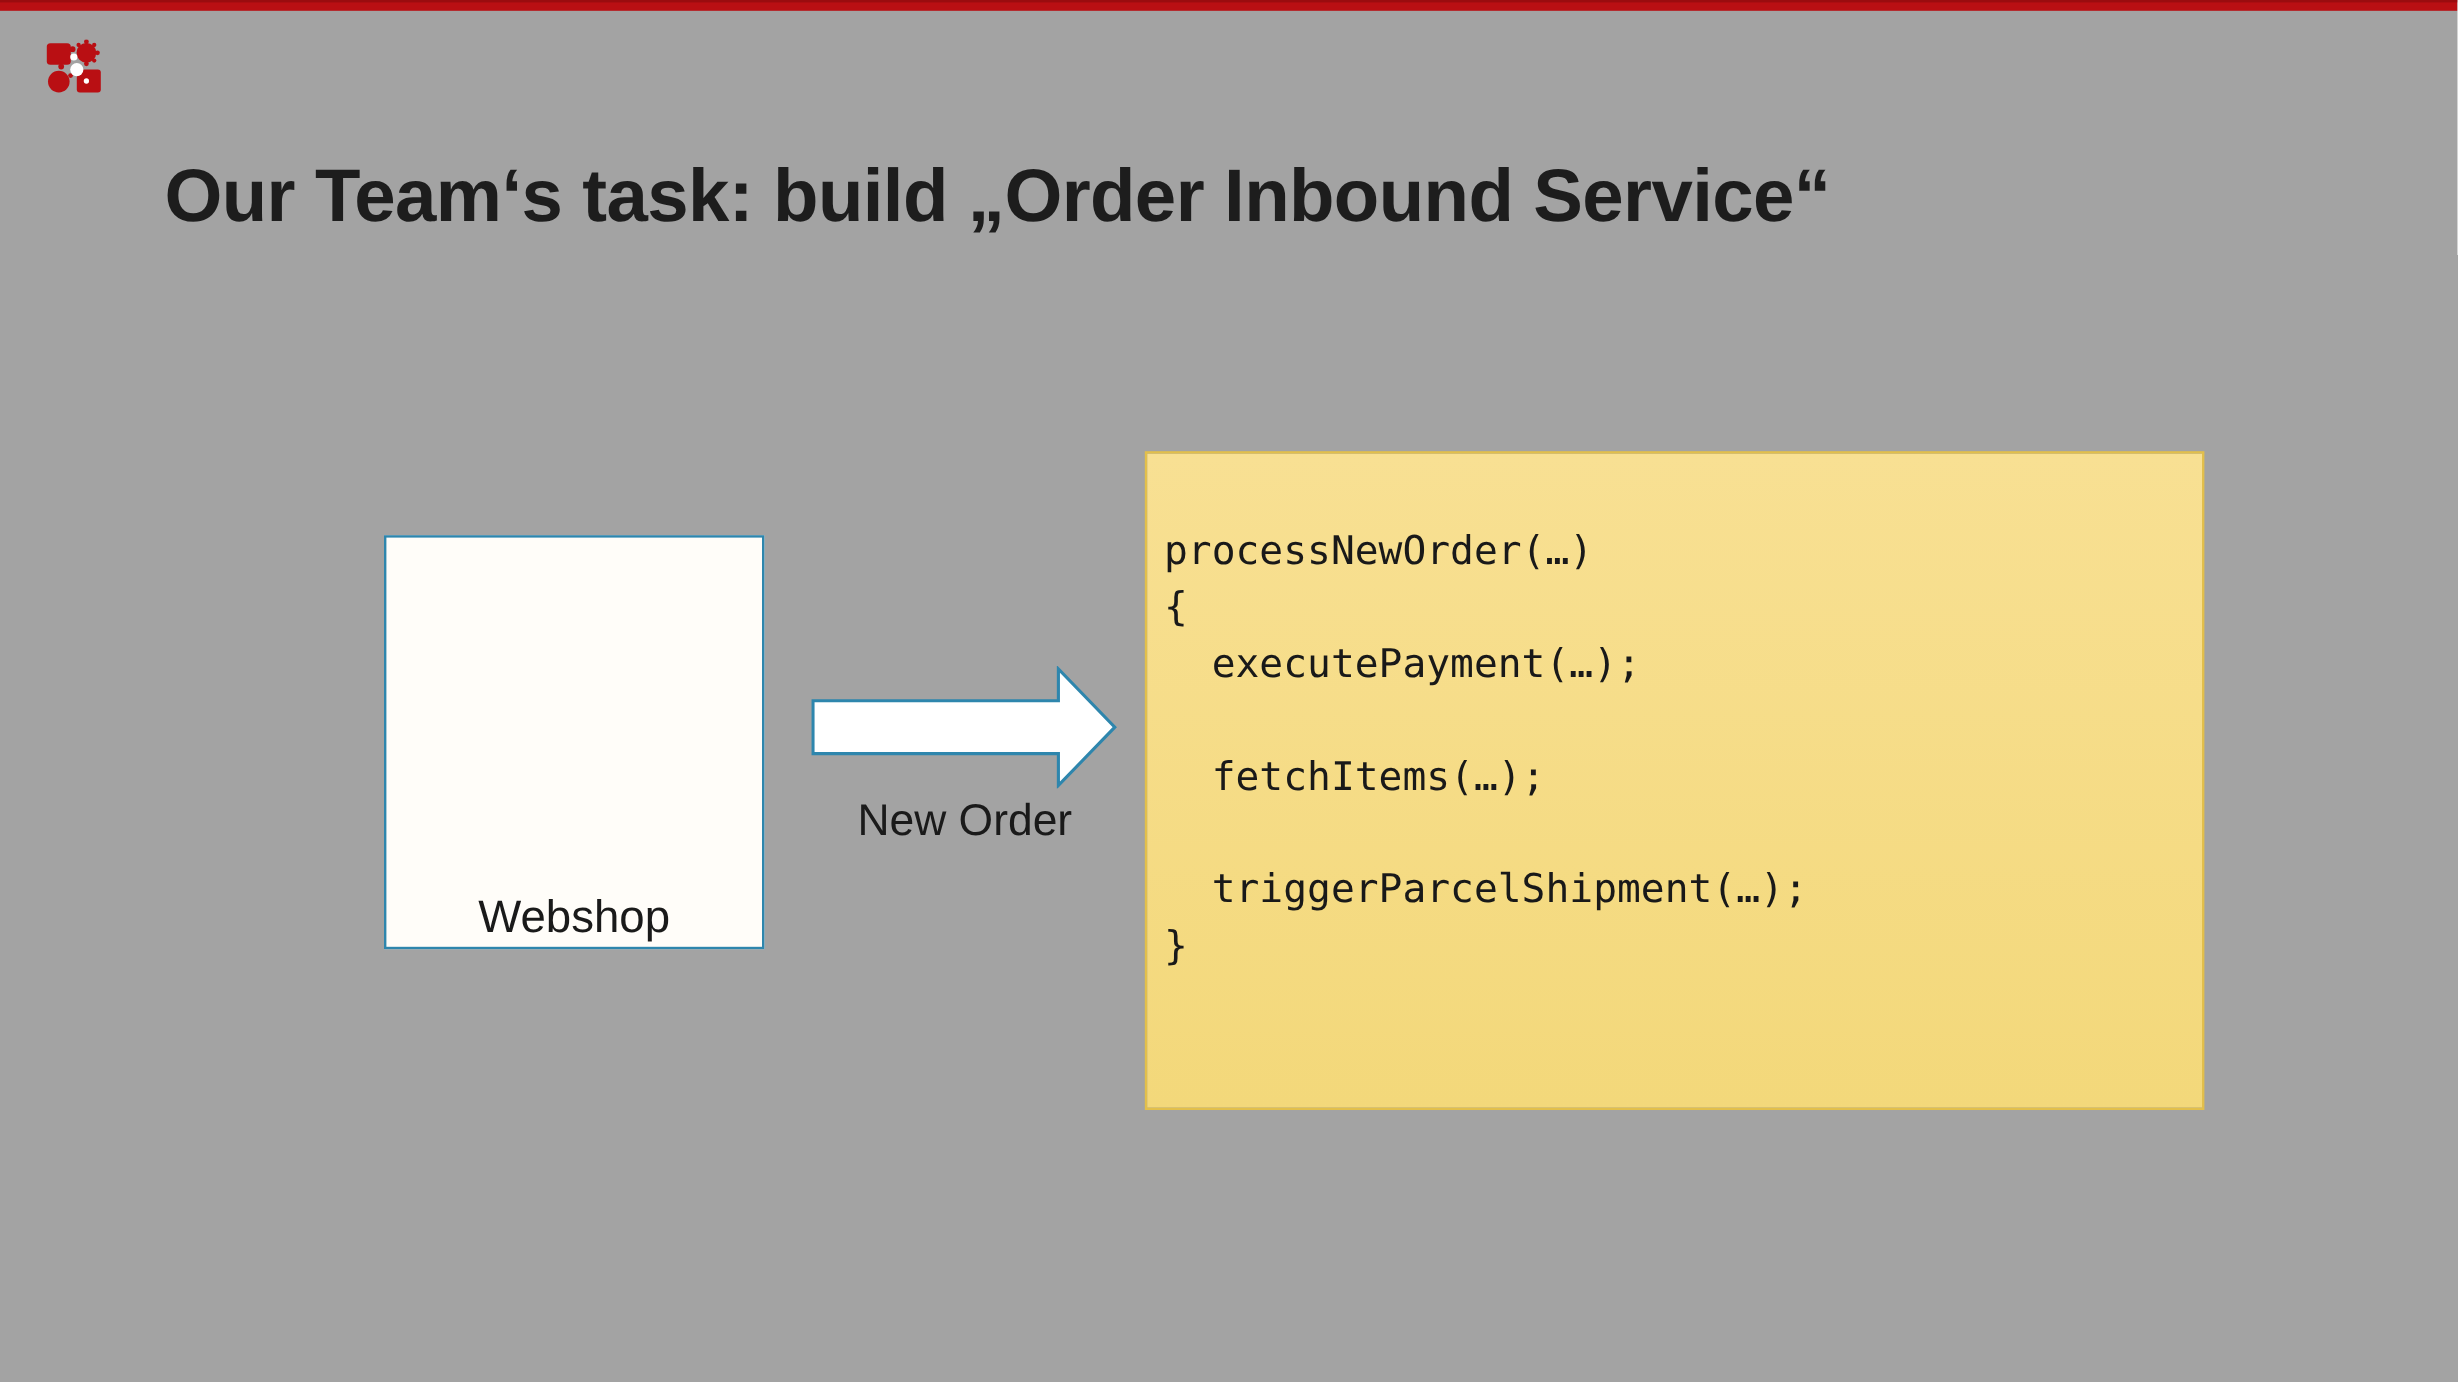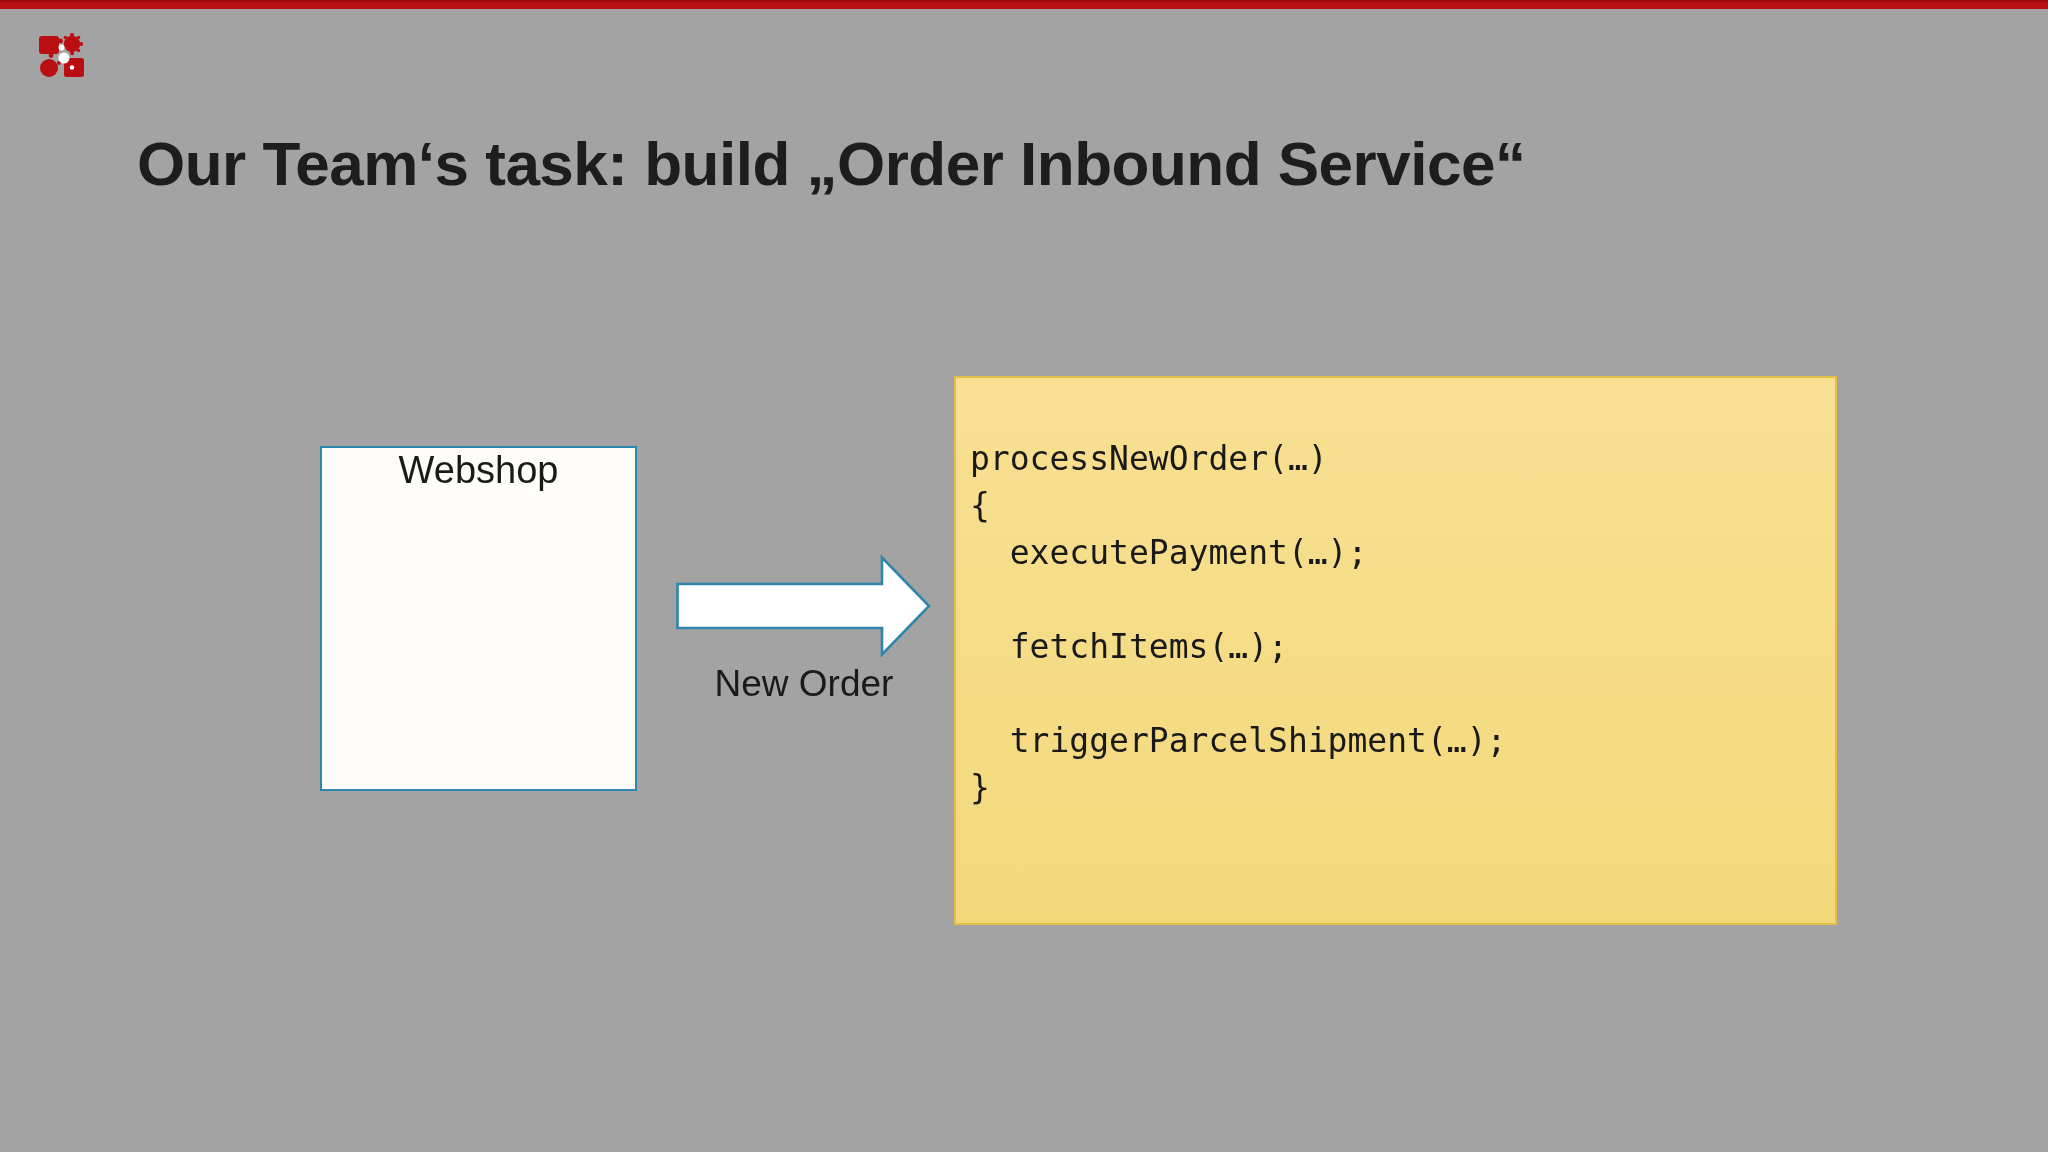--- a/index.html
+++ b/index.html
@@ -33,21 +33,21 @@
     position:absolute;left:137px;top:131px;margin:0;
     font-size:62px;font-weight:700;line-height:1.05;
     color:var(--text-dark);letter-spacing:-0.5px;
     white-space:nowrap;
   }
   .webshop-box{
     position:absolute;left:320px;top:446px;width:317px;height:345px;
     box-sizing:border-box;
     border:2px solid var(--accent-teal);
     background:#fffdf9;
-    display:flex;align-items:flex-start;justify-content:center;
+    display:flex;align-items:flex-end;justify-content:center;
   }
   .shape-label{
     font-size:38px;color:#1a1a1a;line-height:1.2;
   }
   .arrow{
     position:absolute;left:676px;top:555px;width:256px;height:102px;
   }
   .arrow polygon{
     fill:#ffffff;
     stroke:var(--accent-teal);

